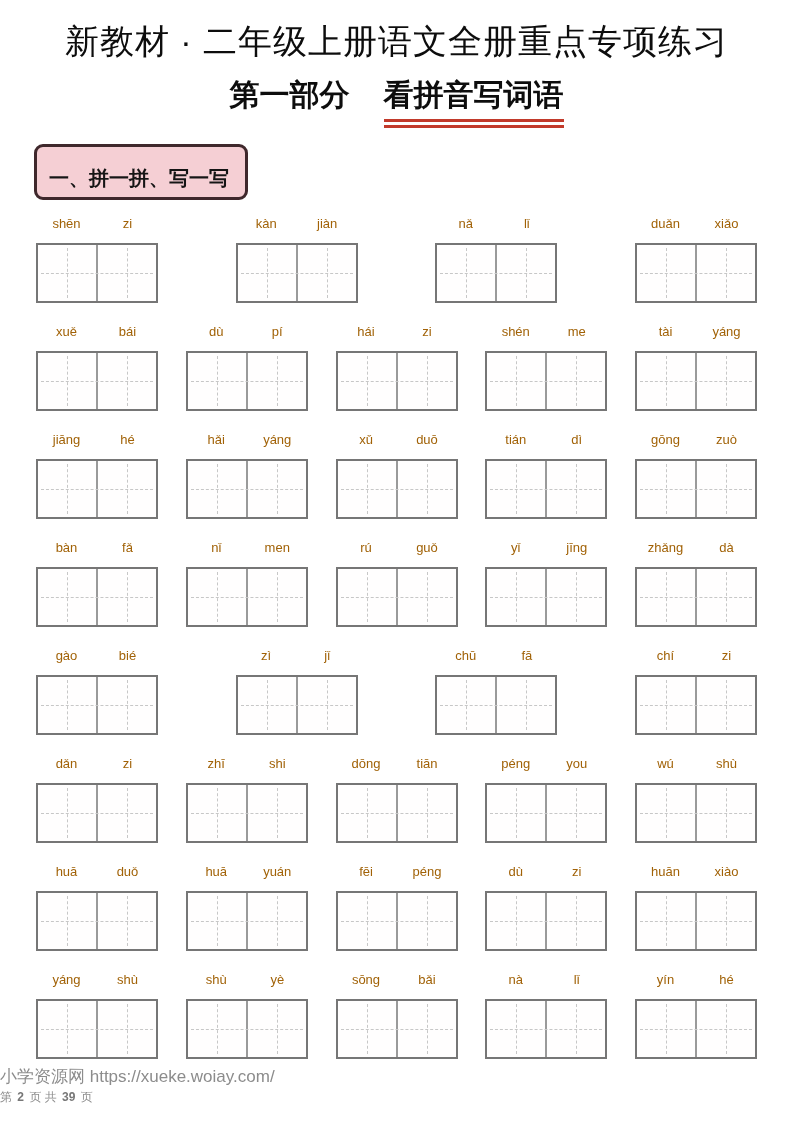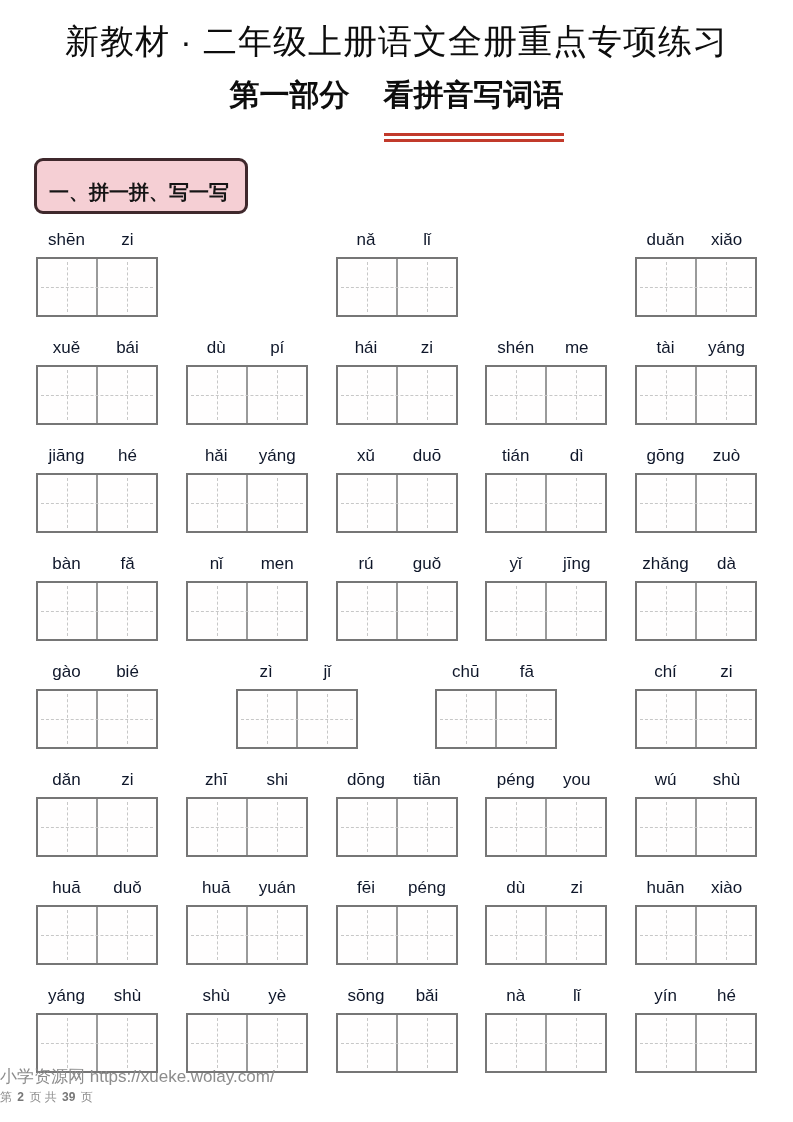--- a/index.html
+++ b/index.html
@@ -21,21 +21,21 @@
   .page-subtitle {
     margin-top:10px;
     text-align:center;
     font-size:30px;
     font-weight:900;
     color:#0d0d0d;
   }
   .page-subtitle .sub-prefix { margin-right:34px; }
   .page-subtitle .sub-underlined {
     display:inline-block;
-    padding-bottom:17px;
+    padding-bottom:3px;
     border-bottom:9px double #c23a2b;
   }
   .section-box {
     display:inline-block;
     margin:16px 0 10px 34px;
     padding:18px 16px 5px 12px;
     background:#f5cfd4;
     border:3px solid #3f282c;
     border-radius:9px;
     font-size:20px;
@@ -48,22 +48,22 @@
   .row {
     display:flex;
     justify-content:space-between;
     margin-bottom:21px;
   }
   .entry { width:122px; }
   .pinyin {
     display:flex;
     height:25px;
     margin-bottom:2px;
-    font-size:17px;
-    color:#0f172a;
+    font-size:13px;
+    color:#a16207;
   }
   .pinyin span { flex:1; text-align:center; white-space:nowrap; }
   .writebox {
     position:relative;
     display:flex;
     height:60px;
     border:2px solid #767676;
     background:#fffefe;
   }
   .writebox::after {
@@ -100,20 +100,30 @@
 <div class="section-box">
   <span>一、拼一拼、写一写</span>
 </div>
 
 <div class="grid">
     <div class="row">
       <div class="entry">
         <div class="pinyin">
           <span>shēn</span>
           <span>zi</span>
+        </div>
+        <div class="writebox">
+          <div class="cell"></div>
+          <div class="cell"></div>
+        </div>
+      </div>
+      <div class="entry">
+        <div class="pinyin">
+          <span>kàn</span>
+          <span>jiàn</span>
         </div>
         <div class="writebox">
           <div class="cell"></div>
           <div class="cell"></div>
         </div>
       </div>
       <div class="entry">
         <div class="pinyin">
           <span>nǎ</span>
           <span>lǐ</span>

